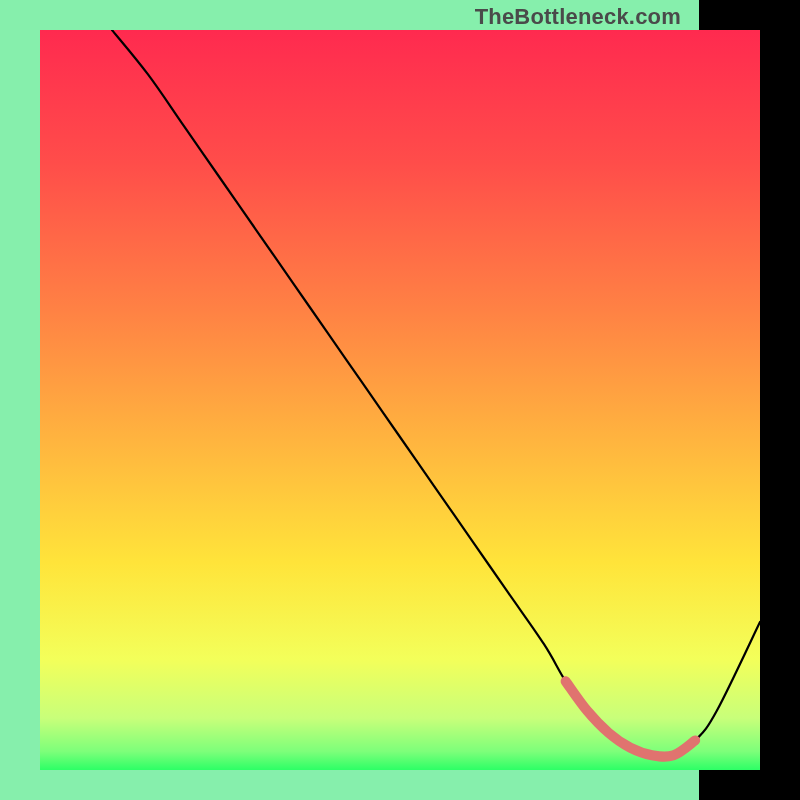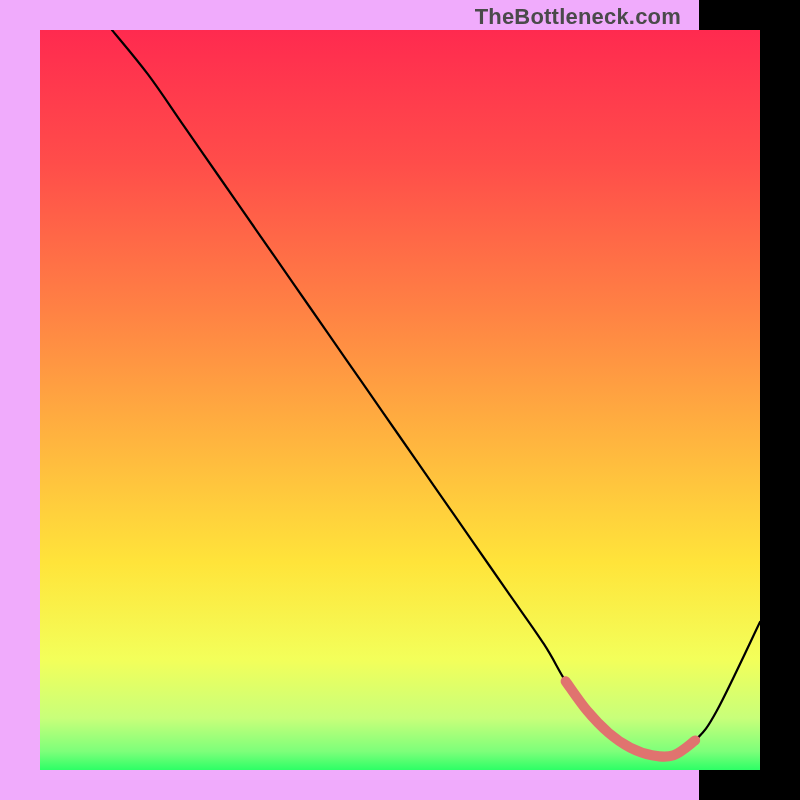--- a/index.html
+++ b/index.html
@@ -8,21 +8,21 @@
     width: 800px;
     height: 800px;
     background: #000000;
     font-family: Arial, Helvetica, sans-serif;
     overflow: hidden;
   }
   .container {
     position: relative;
     width: 699px;
     height: 800px;
-    background: #f0abfc;
+    background: #86efac;
   }
   .watermark {
     position: absolute;
     top: 4px;
     right: 18px;
     color: #4a4a4a;
     font-size: 22px;
     font-weight: bold;
     letter-spacing: 0.2px;
     z-index: 10;

